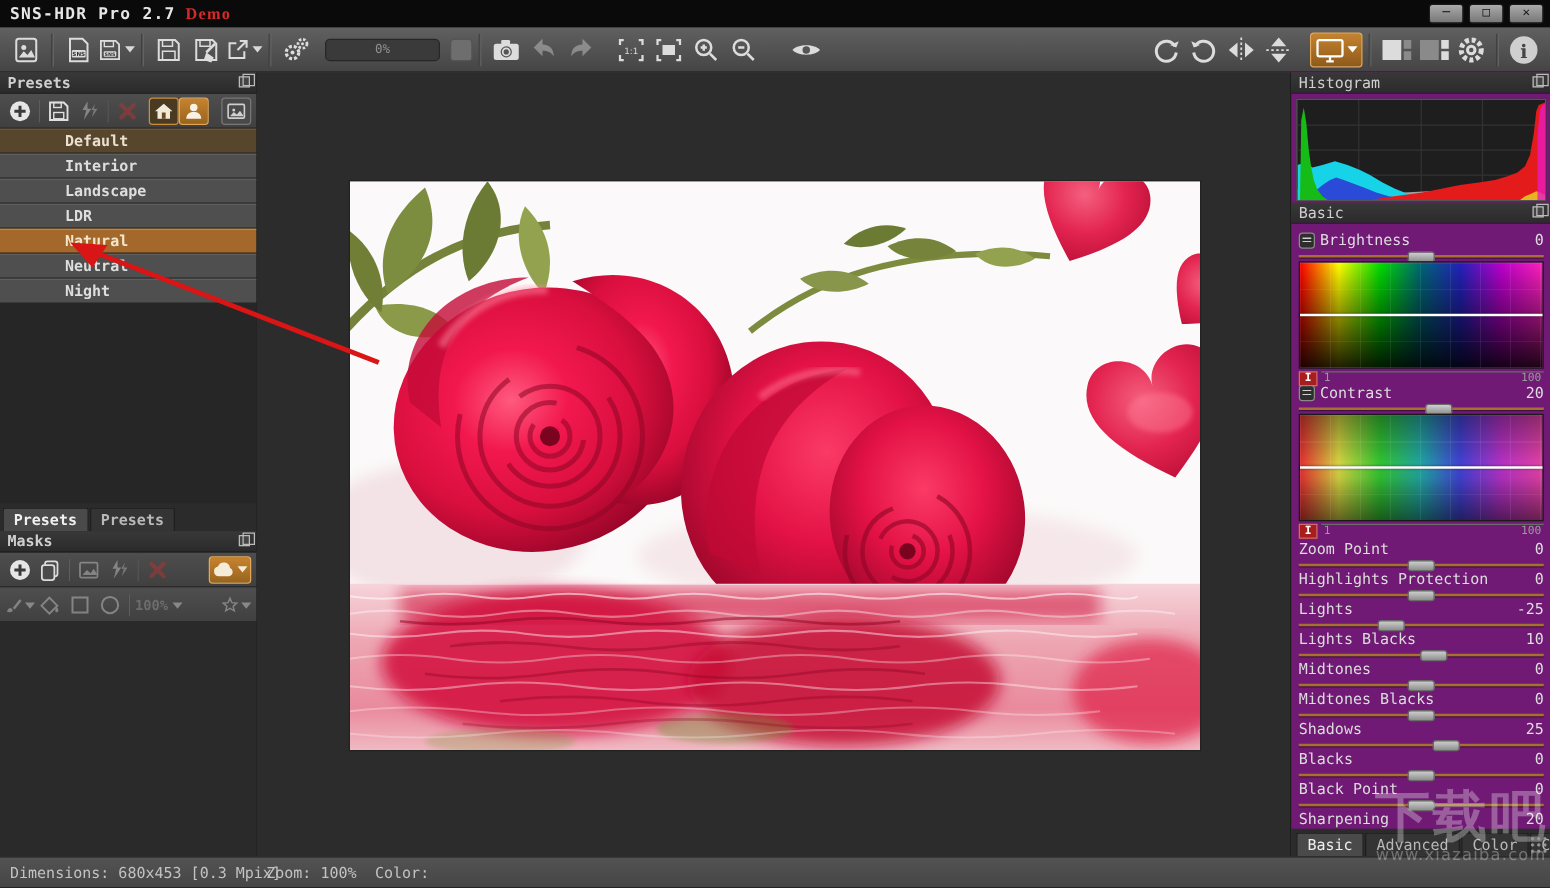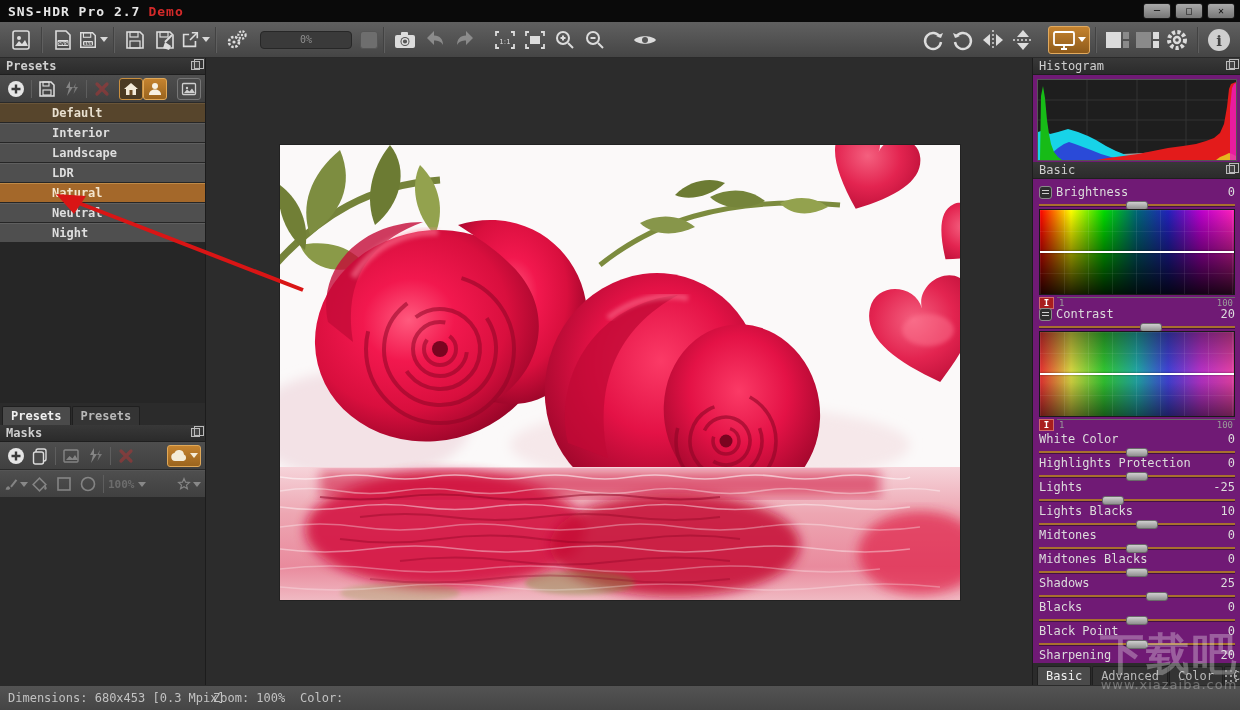--- a/index.html
+++ b/index.html
@@ -5,21 +5,21 @@
   * { margin:0; padding:0; box-sizing:border-box; }
   body { background:#000; }
   #app {
     position:relative; width:1240px; height:710px; overflow:hidden;
     font-family:"DejaVu Sans Mono", monospace; background:#3d3d3d;
     -webkit-font-smoothing:none;
   }
   
   .titlebar { position:absolute; left:0; top:0; width:100%; height:22px; background:#0a0a0a; display:flex; align-items:center; }
   .title-text { color:#e6e6e6; font-size:13px; font-weight:bold; margin-left:8px; letter-spacing:1px; }
-  .demo-badge { color:#d42a2a; font-size:13px; font-weight:bold; margin-left:8px; letter-spacing:1px; }
+  .demo-badge { color:#d42a2a; font-size:13px; font-weight:bold; margin-left:8px; letter-spacing:1px;font-family:Liberation Serif, serif; }
   .winbtns { position:absolute; right:5px; top:3px; display:flex; gap:4px; }
   .winbtn { width:28px; height:16px; border-radius:3px; border:1px solid #1a1a1a;
     background:linear-gradient(#aaa,#777); color:#111; font-size:10px; line-height:14px; text-align:center; font-weight:bold; }
   
   .toolbar { position:absolute; left:0; top:22px; width:100%; height:36px;
     background:linear-gradient(#606060,#454545); border-bottom:1px solid #2a2a2a;
     display:flex; align-items:center; padding:0 6px; }
   .tbico { width:30px; height:28px; display:flex; align-items:center; justify-content:center; flex:0 0 auto; }
   .tbico svg { display:block; }
   .dim { opacity:.45; }
@@ -635,21 +635,21 @@
         <div class="grad-grid"></div>
           <div class="grad-line"></div>
       </div>
       <div class="range-row" style="top:240px">
         <span class="i-badge">I</span>
         <span class="range-min">1</span>
         <span class="range-max">100</span>
       </div>
 
       <div class="srow" style="top:253px">
-        <span class="slabel">White Color</span>
+        <span class="slabel">Zoom Point</span>
         <span class="svalue">0</span>
         <div class="strack">
             <div class="shandle" style="left: calc(50% - 11px);"></div>
           </div>
       </div>
       <div class="srow" style="top:277px">
         <span class="slabel">Highlights Protection</span>
         <span class="svalue">0</span>
         <div class="strack">
             <div class="shandle" style="left: calc(50% - 11px);"></div>

